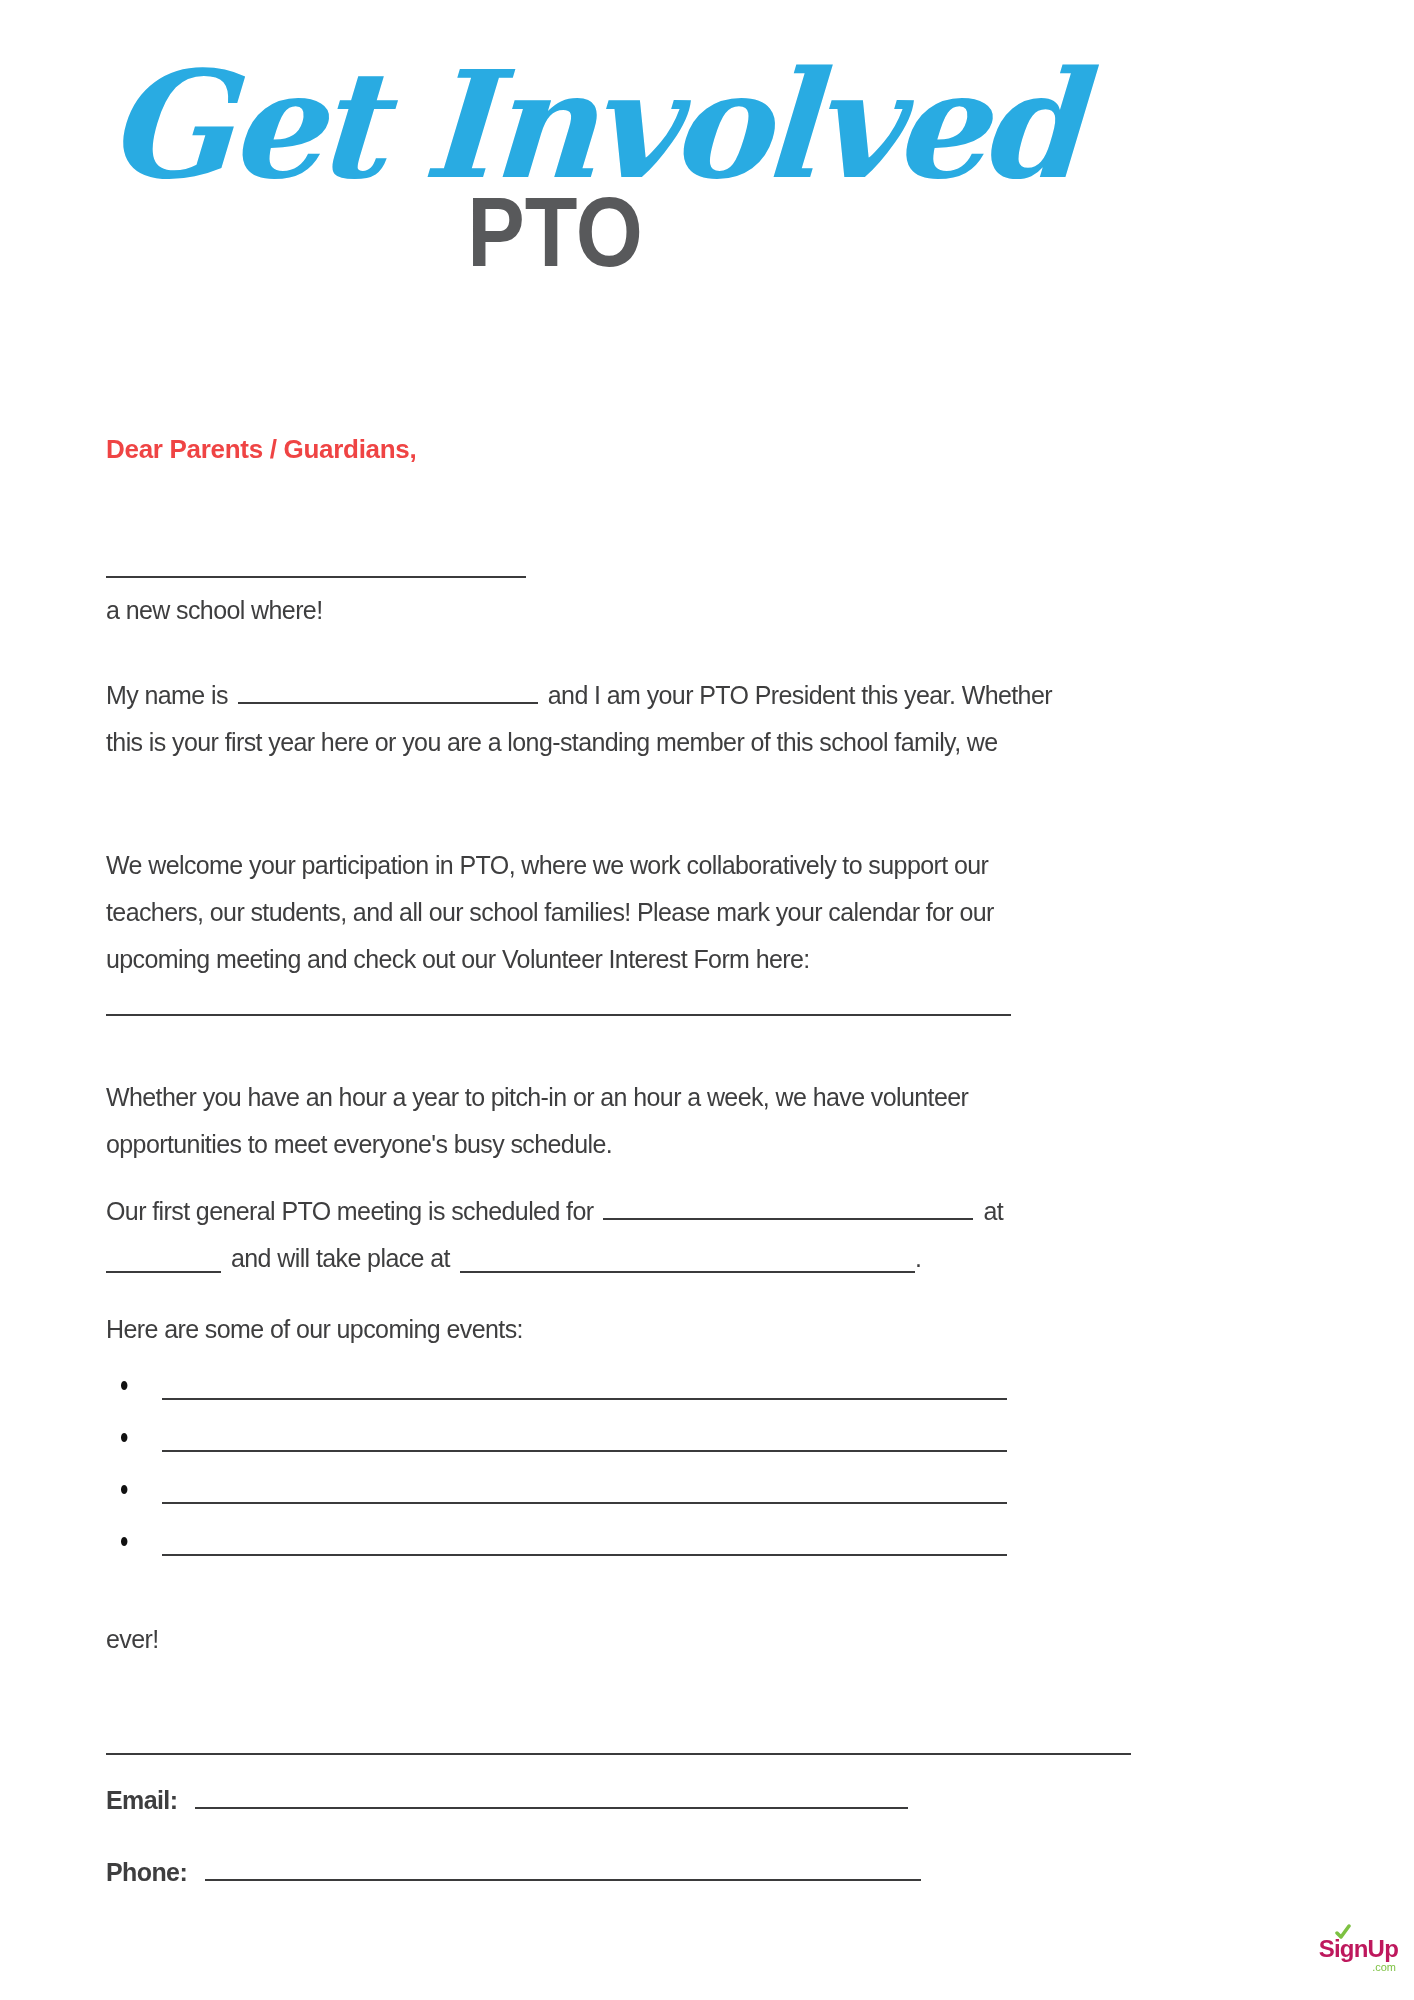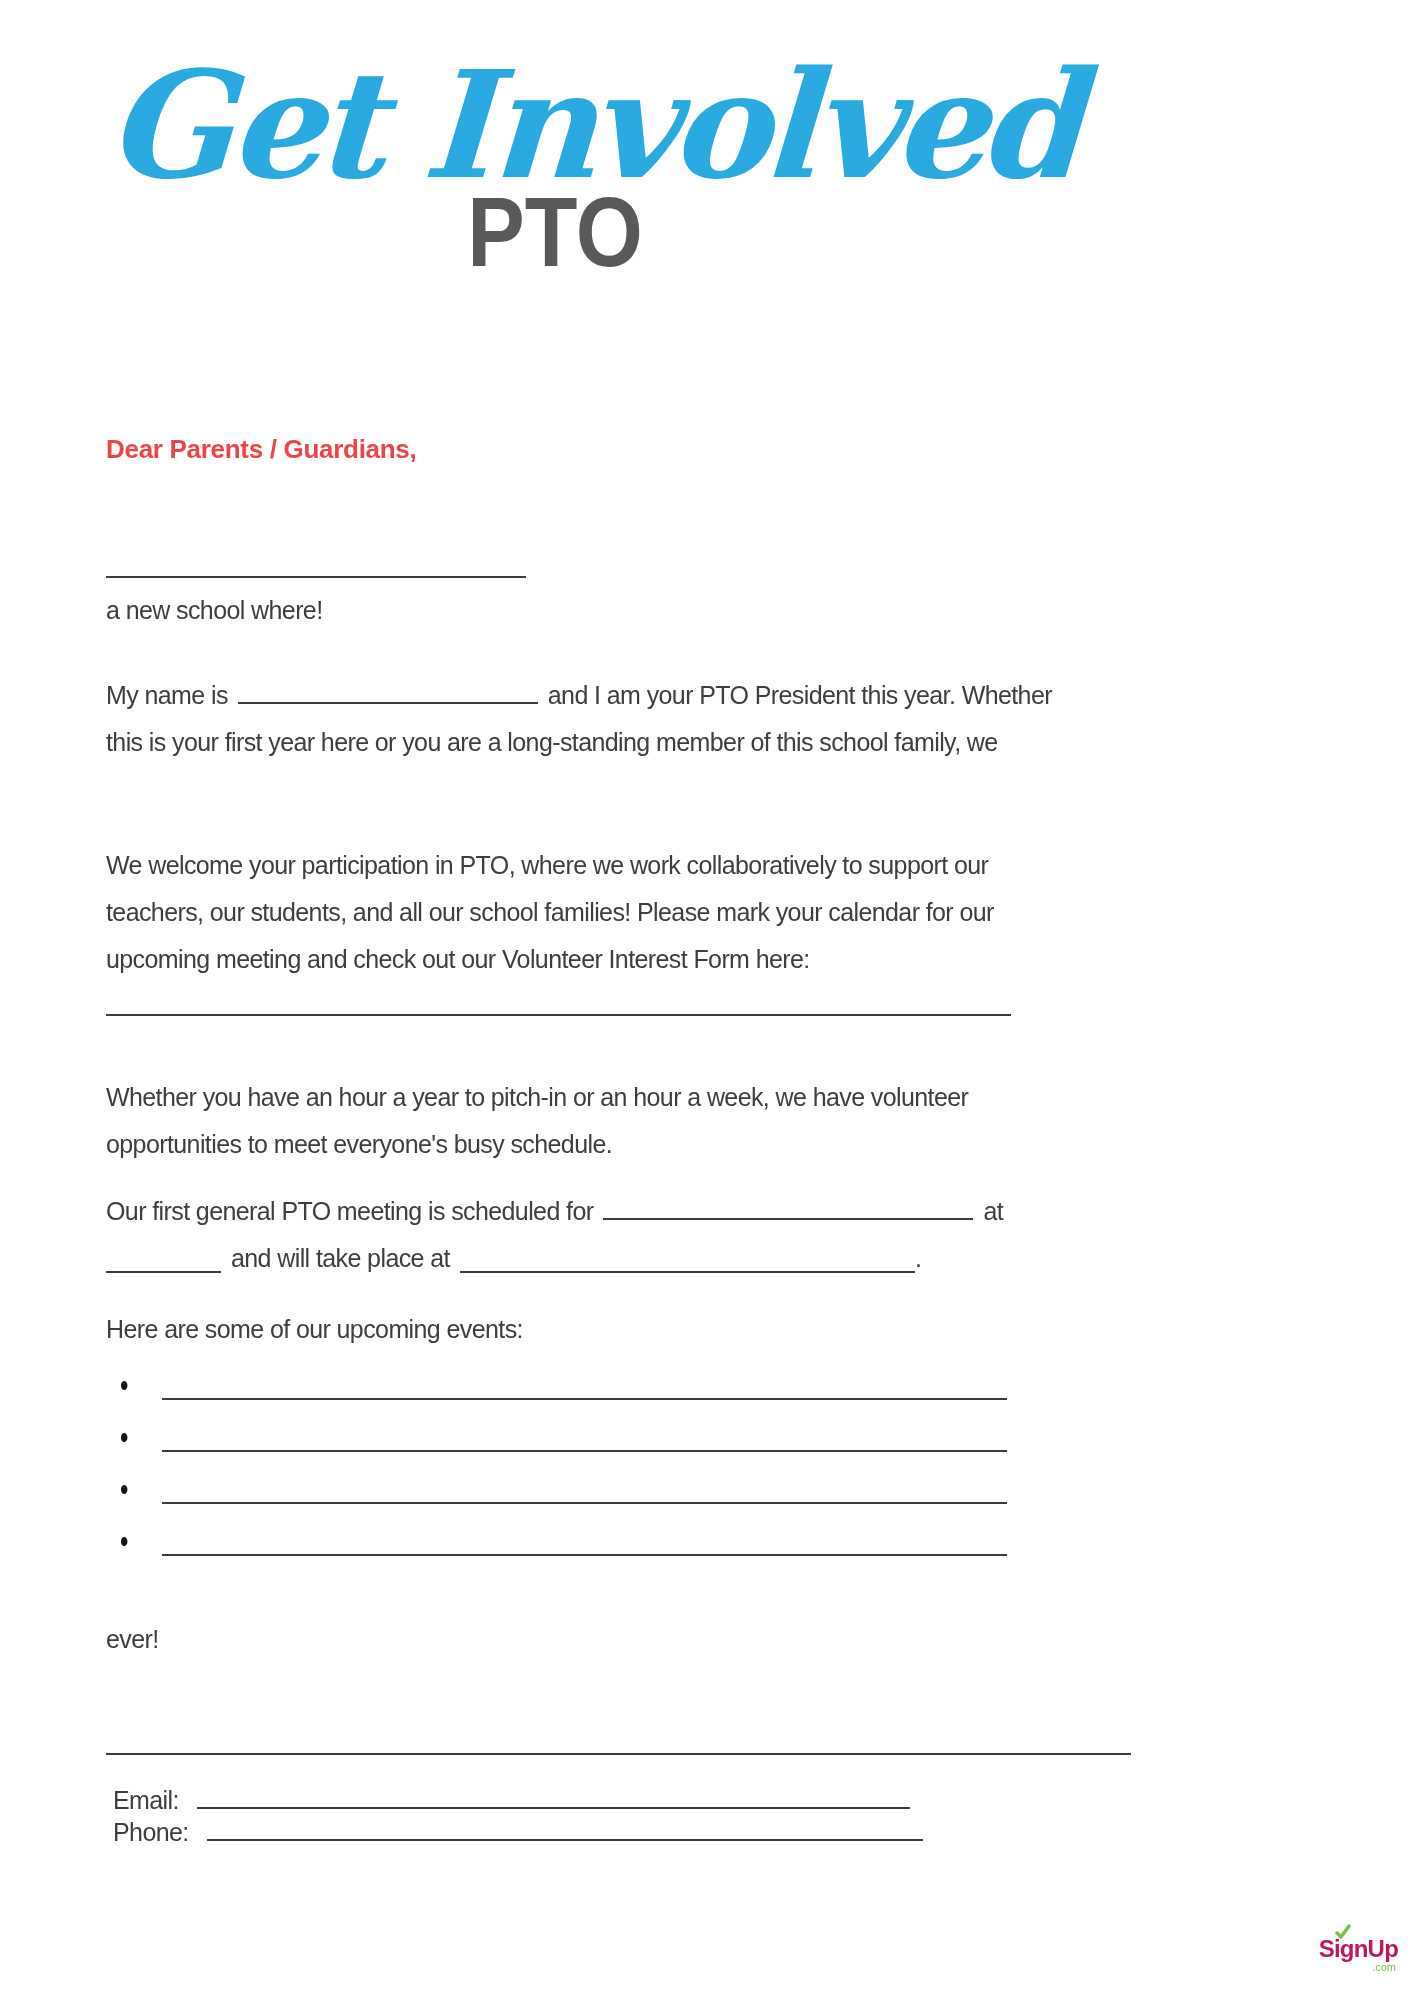--- a/index.html
+++ b/index.html
@@ -82,24 +82,23 @@
     width: 845px;
     border-bottom: 2.5px solid #3B3B3C;
     height: 26px;
   }
   .contact-row {
     position: absolute;
     left: 106px;
     display: flex;
     align-items: baseline;
     font-size: 25px;
-    font-weight: 400;
+    font-weight: 700;
     letter-spacing: -0.6px;
     color: #3E3E3F;
-    margin-left: 7px;
   }
   .contact-row .blank { margin-left: 18px; }
 
   
   .logo {
     right: 16px; top: 1934px;
     width: 100px;
     text-align: right;
   }
   .logo-word {
@@ -184,21 +183,21 @@
   <div>ever!</div>
 </div>
 
 <span class="blank standalone" style="left:106px; top:1735px; width:1025px; height:20px"></span>
 
 <div class="contact-row" style="top:1784px">
   <span>Email:</span>
   <span class="blank" style="width:713px"></span>
 </div>
 
-<div class="contact-row" style="top:1816px">
+<div class="contact-row" style="top:1856px">
   <span>Phone:</span>
   <span class="blank" style="width:716px"></span>
 </div>
 
 <div class="abs logo">
   <span class="logo-word">
     <svg class="logo-check" width="18" height="16" viewBox="0 0 18 16">
       <path d="M3 9 L7 13 L15 2" stroke="#7DC142" stroke-width="3.5" fill="none" stroke-linecap="round" stroke-linejoin="round"></path>
     </svg>
     <span>SignUp</span>

